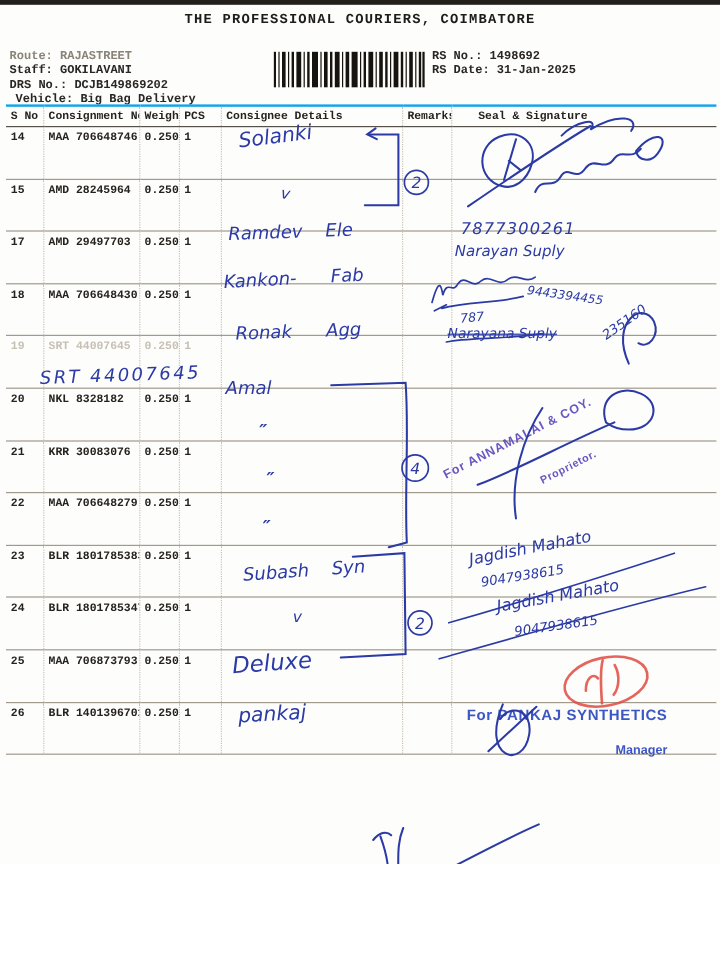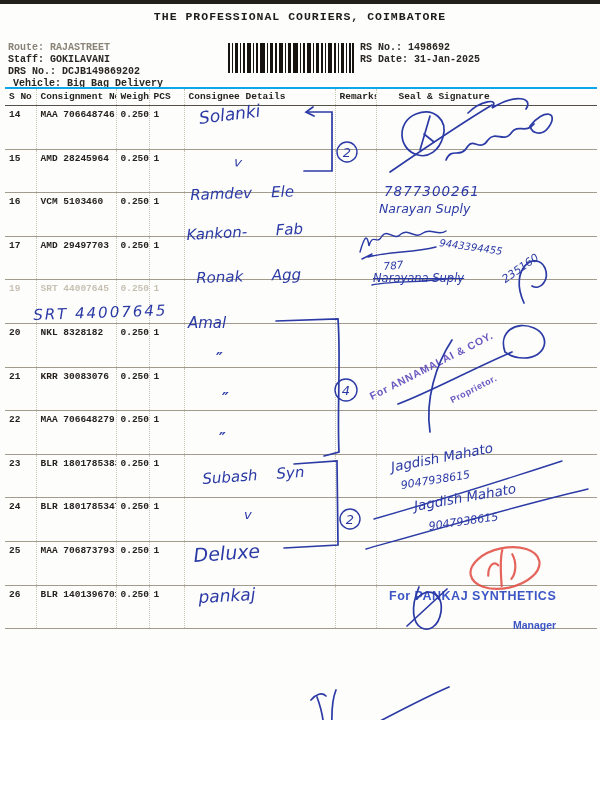--- a/index.html
+++ b/index.html
@@ -161,31 +161,31 @@
         <tr>
       <td>15</td>
       <td>AMD 28245964</td>
       <td>0.250</td>
       <td>1</td>
       <td></td>
       <td></td>
       <td></td>
     </tr>
         <tr>
-      <td>16</td>
-      <td>VCM 5103460</td>
-      <td>0.250</td>
-      <td>1</td>
-      <td></td>
-      <td></td>
-      <td></td>
-    </tr>
-        <tr>
       <td>17</td>
       <td>AMD 29497703</td>
+      <td>0.250</td>
+      <td>1</td>
+      <td></td>
+      <td></td>
+      <td></td>
+    </tr>
+        <tr>
+      <td>18</td>
+      <td>MAA 706648430</td>
       <td>0.250</td>
       <td>1</td>
       <td></td>
       <td></td>
       <td></td>
     </tr>
         <tr class="faint">
       <td>19</td>
       <td>SRT 44007645</td>
       <td>0.250</td>

